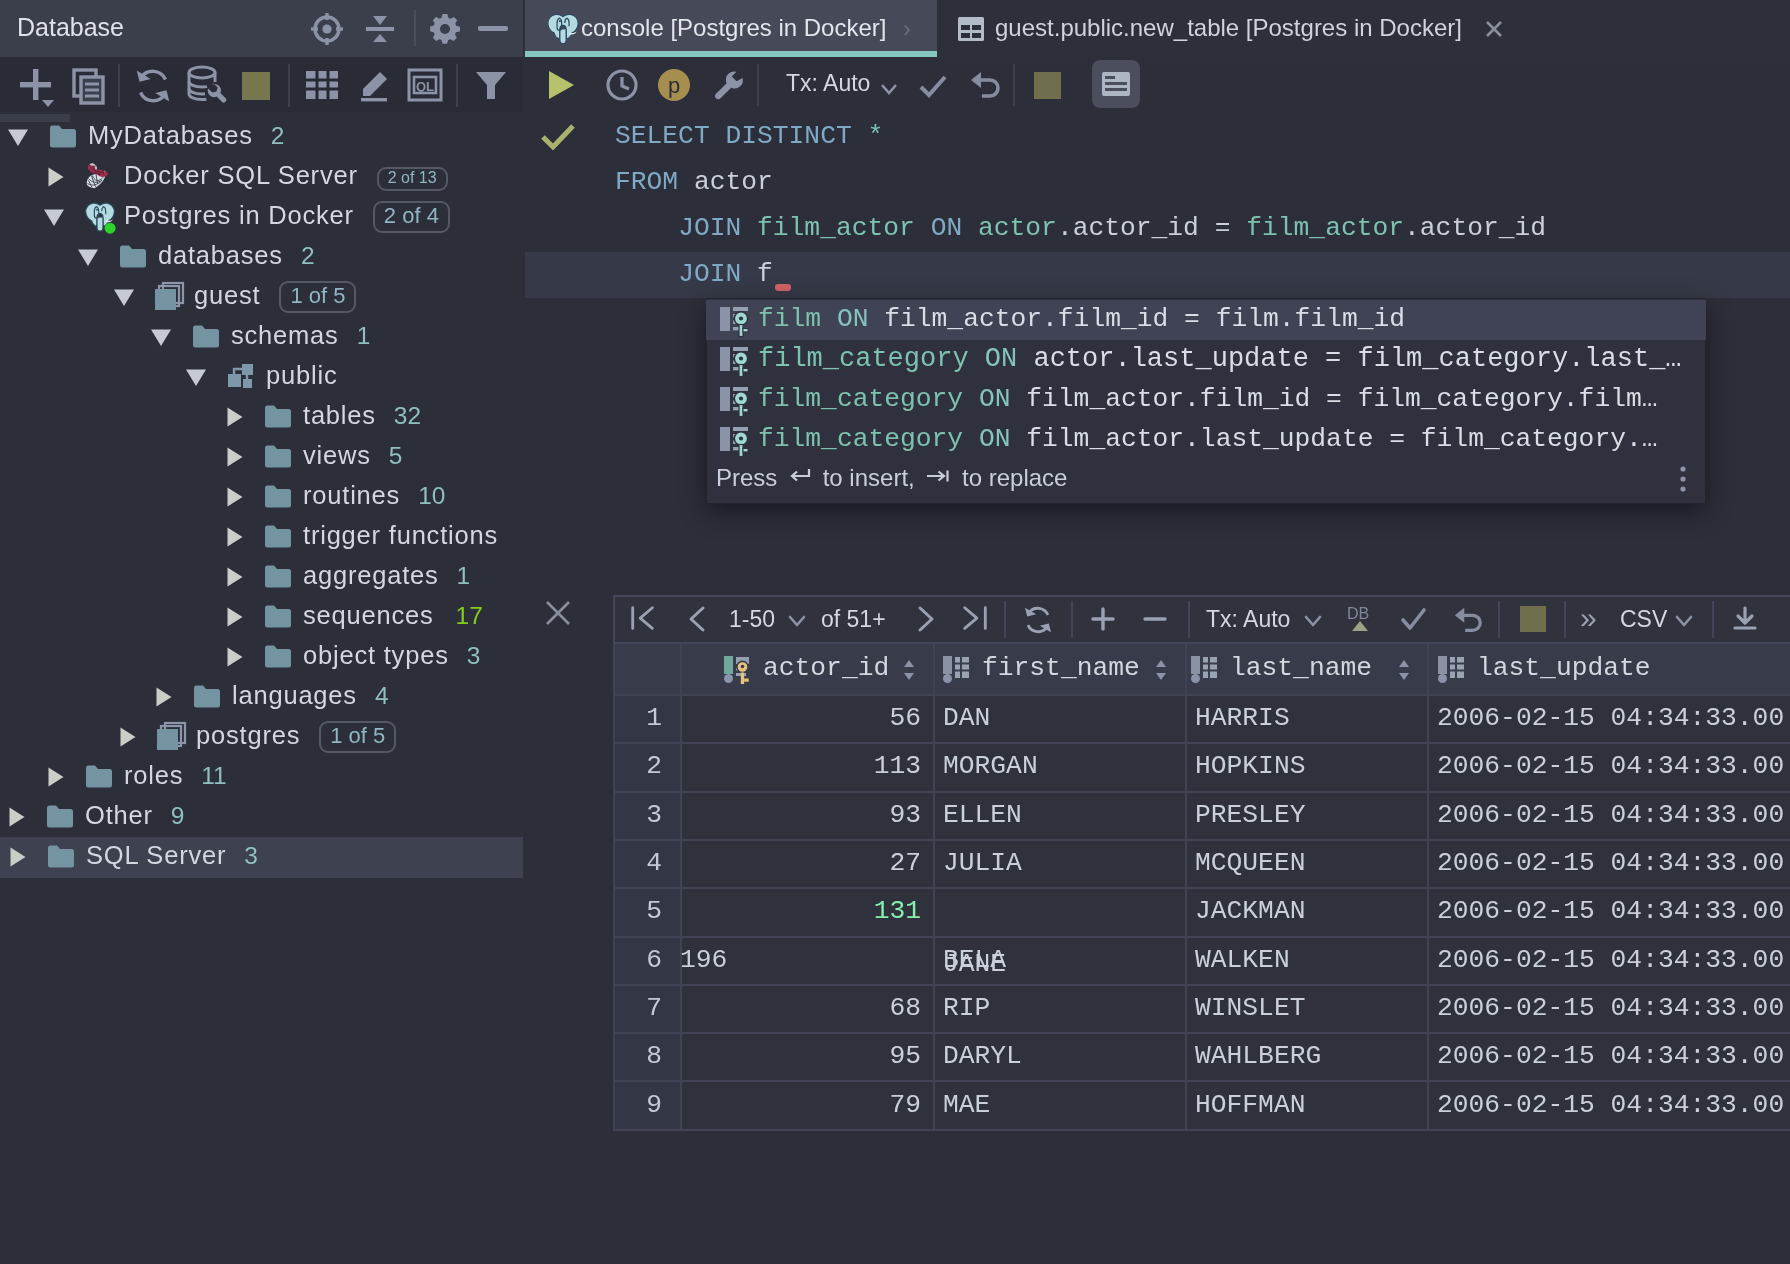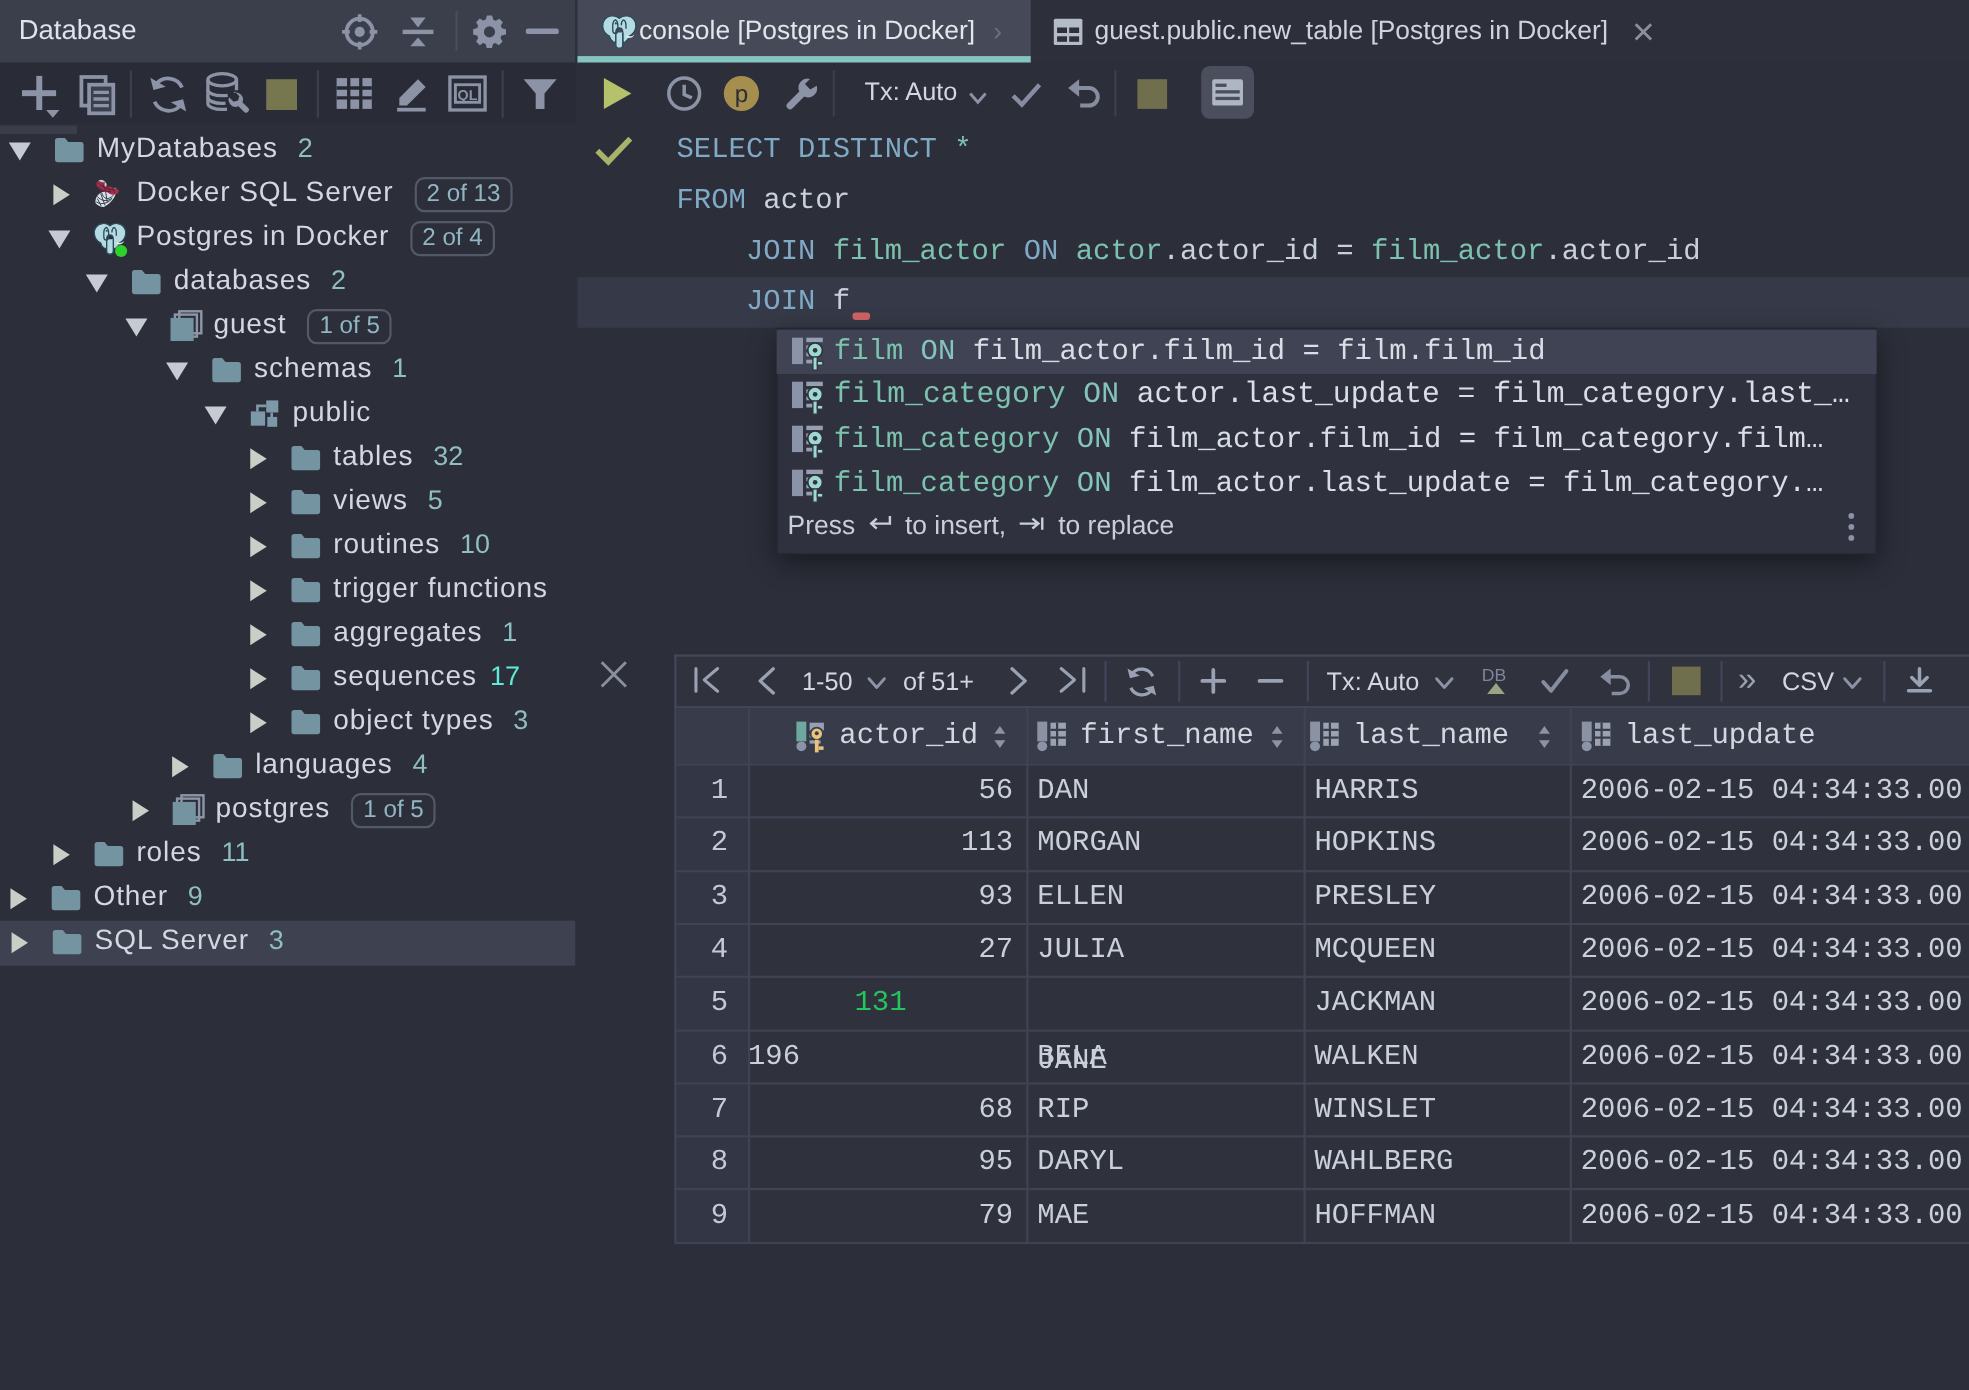--- a/index.html
+++ b/index.html
@@ -101,21 +101,21 @@
 <g stroke="#3a3f4e" stroke-width="0.9" fill="none">
 <path d="M3.5 22.5 C8 25.5 13.5 24 17.5 20 M4.5 17.5 C7.5 21.5 13 23 18 19 M8.5 14.5 C10 19.5 14 22 19.5 16 M12 13.2 L13.5 23 M7.5 14.8 L11.5 25.8 M4.5 19.5 L8 26.3"></path>
 </g>
 <path fill="#a12f4e" d="M4.2 8.3 C3.2 6.3 3.8 4.6 5.5 3.2 C7.2 4.8 9.3 5.2 11.8 4.4 C10.5 6 10.6 7.5 12.2 9 C15 8.2 17.5 8.7 19.3 10.3 C21.8 9.8 23.4 10.9 24.3 13 C21.5 17.3 15.8 16.5 12.8 13 C9.2 13.5 5.8 11.3 4.2 8.3 Z"></path>
 <g stroke="#5e1f33" stroke-width="0.9" fill="none">
 <path d="M5.5 5.5 C9 9.5 14.5 11.5 20 11.5 M4.8 9 C8 12 12.5 13.3 17 13.3 M8.5 4.8 L12.5 12.8 M13.5 8.5 L16 14 M18.5 10 L20.2 14.3"></path>
 </g>
 <path fill="#e8edf0" d="M5.5 3.2 C7.3 1.8 9.6 1.9 11.8 4.4 C9.3 5.2 7.2 4.8 5.5 3.2 Z M12.2 9 C10.6 7.5 10.5 6 11.8 4.4 C13.3 5.8 13.5 7.4 12.2 9 Z" opacity="0.8"></path>
 </svg>
 <div class="a" style="left:124px;top:161px;font-size:25.5px;letter-spacing:0.8px;color:#d3d7e0;white-space:nowrap">Docker SQL Server</div>
-<div class="a" style="left:124px;top:161px;font-size:25.5px;letter-spacing:0.8px;color:transparent;white-space:nowrap">Docker SQL Server<span style="display:inline-block;letter-spacing:0;color:#8fb6c2;font-size:22px;border:2px solid #545968;border-radius:9px;padding:0px 9px 2px 9px;margin-left:19px;vertical-align:1px">2 of 13</span></div>
+<div class="a" style="left:124px;top:161px;font-size:25.5px;letter-spacing:0.8px;color:transparent;white-space:nowrap">Docker SQL Server<span style="display:inline-block;letter-spacing:0;color:#8fb6c2;font-size:16px;border:2px solid #545968;border-radius:9px;padding:0px 9px 2px 9px;margin-left:19px;vertical-align:1px">2 of 13</span></div>
 <svg class="a" style="left:43px;top:206px" width="22" height="22" viewBox="0 0 22 22">
     <path d="M1 3.5 L21 3.5 L11 20 Z" fill="#c5cad3"></path>
   </svg>
 <svg class="a" style="left:83px;top:200px" width="34" height="34" viewBox="0 0 32 32">
 <path fill="#b5dbe2" stroke="#2c4a5e" stroke-width="1.1" d="M9.5 3 C5 3.5 2 7.5 2.6 12 C3.1 15.5 5.2 18.3 8 19.5 C8.4 21.5 9.6 23.3 11.3 24.3 C12.3 24.8 13.2 24.2 13.2 23 L13.2 16.5 C13.2 14 14 12.8 16 12.8 C18 12.8 18.8 14 18.8 16.5 L18.8 23 C18.8 24.2 19.7 24.8 20.7 24.3 C22.4 23.3 23.6 21.5 24 19.5 C26.8 18.3 28.9 15.5 29.4 12 C30 7.5 27 3.5 22.5 3 C20.2 2.7 18 3.4 16 5 C14 3.4 11.8 2.7 9.5 3 Z"></path>
 <path fill="#b5dbe2" stroke="#2c4a5e" stroke-width="1.1" d="M13.2 16.5 L13.2 26.5 C13.2 28.3 14.1 29.2 16 29.2 C17.9 29.2 18.8 28.3 18.8 26.5 L18.8 16.5"></path>
 <path fill="none" stroke="#2c4a5e" stroke-width="1.1" d="M12.9 6.2 C11.4 7 10.7 8.6 10.7 10.6 L10.7 14.4 C10.7 16.2 11.5 17.2 12.8 17.2 C14.1 17.2 14.8 16.2 14.8 14.4 L14.8 10.6 C14.8 8.6 14.2 7 12.9 6.2 Z"></path>
 <path fill="none" stroke="#2c4a5e" stroke-width="1.1" d="M19.4 6.2 C20.8 7 21.4 8.6 21.4 10.6 L21.4 13.5 M17.6 10.6 C17.6 8.6 18.1 7 19.4 6.2"></path>
 <circle cx="13.2" cy="9.2" r="0.9" fill="#2c4a5e"></circle>
 <path fill="#e8edf2" d="M21.8 18.8 C23.8 20 26.3 19.8 28.3 18 C27 20.7 24 21.5 21.6 20.4 Z"></path>
@@ -198,21 +198,21 @@
 </svg>
 <div class="a" style="left:303px;top:561px;font-size:25.5px;letter-spacing:0.8px;color:#d3d7e0;white-space:nowrap">aggregates</div>
 <div class="a" style="left:303px;top:561px;font-size:25.5px;letter-spacing:0.8px;color:transparent;white-space:nowrap">aggregates<span style="color:#8fbfc0;font-size:24.5px;margin-left:18px;letter-spacing:0">1</span></div>
 <svg class="a" style="left:222px;top:606px" width="22" height="22" viewBox="0 0 22 22">
     <path d="M5.5 1.5 L20.5 11 L5.5 20.5 Z" fill="#c9cec6"></path>
   </svg>
 <svg class="a" style="left:263px;top:602px" width="30" height="30" viewBox="0 0 30 30">
 <path fill="#7494a2" d="M2 6 a2.5 2.5 0 0 1 2.5-2.5 L11 3.5 L14 7 L25.5 7 A2.5 2.5 0 0 1 28 9.5 L28 23 a2.5 2.5 0 0 1 -2.5 2.5 L4.5 25.5 A2.5 2.5 0 0 1 2 23 Z"></path>
 </svg>
 <div class="a" style="left:303px;top:601px;font-size:25.5px;letter-spacing:0.8px;color:#d3d7e0;white-space:nowrap">sequences</div>
-<div class="a" style="left:303px;top:601px;font-size:25.5px;letter-spacing:0.8px;color:transparent;white-space:nowrap">sequences<span style="color:#5eead4;font-size:24.5px;margin-left:12px;letter-spacing:0">17</span></div>
+<div class="a" style="left:303px;top:601px;font-size:25.5px;letter-spacing:0.8px;color:transparent;white-space:nowrap">sequences<span style="color:#84cc16;font-size:24.5px;margin-left:22px;letter-spacing:0">17</span></div>
 <svg class="a" style="left:222px;top:646px" width="22" height="22" viewBox="0 0 22 22">
     <path d="M5.5 1.5 L20.5 11 L5.5 20.5 Z" fill="#c9cec6"></path>
   </svg>
 <svg class="a" style="left:263px;top:642px" width="30" height="30" viewBox="0 0 30 30">
 <path fill="#7494a2" d="M2 6 a2.5 2.5 0 0 1 2.5-2.5 L11 3.5 L14 7 L25.5 7 A2.5 2.5 0 0 1 28 9.5 L28 23 a2.5 2.5 0 0 1 -2.5 2.5 L4.5 25.5 A2.5 2.5 0 0 1 2 23 Z"></path>
 </svg>
 <div class="a" style="left:303px;top:641px;font-size:25.5px;letter-spacing:0.8px;color:#d3d7e0;white-space:nowrap">object types</div>
 <div class="a" style="left:303px;top:641px;font-size:25.5px;letter-spacing:0.8px;color:transparent;white-space:nowrap">object types<span style="color:#8fbfc0;font-size:24.5px;margin-left:18px;letter-spacing:0">3</span></div>
 <svg class="a" style="left:151px;top:686px" width="22" height="22" viewBox="0 0 22 22">
     <path d="M5.5 1.5 L20.5 11 L5.5 20.5 Z" fill="#c9cec6"></path>
@@ -552,21 +552,21 @@
 <div class="a mono" style="left:680px;top:799.8px;width:241px;text-align:right;font-size:26.3px;color:#c9d0dc">93</div>
 <div class="a mono" style="left:943px;top:799.8px;font-size:26.3px;color:#c9d0dc">ELLEN</div>
 <div class="a mono" style="left:1195px;top:799.8px;font-size:26.3px;color:#c9d0dc">PRESLEY</div>
 <div class="a mono" style="left:1437px;top:799.8px;font-size:26.3px;color:#c9d0dc;white-space:pre">2006-02-15 04:34:33.00</div>
 <div class="a mono" style="left:613px;top:848.0px;width:49px;text-align:right;font-size:26.3px;color:#c3c9d6">4</div>
 <div class="a mono" style="left:680px;top:848.0px;width:241px;text-align:right;font-size:26.3px;color:#c9d0dc">27</div>
 <div class="a mono" style="left:943px;top:848.0px;font-size:26.3px;color:#c9d0dc">JULIA</div>
 <div class="a mono" style="left:1195px;top:848.0px;font-size:26.3px;color:#c9d0dc">MCQUEEN</div>
 <div class="a mono" style="left:1437px;top:848.0px;font-size:26.3px;color:#c9d0dc;white-space:pre">2006-02-15 04:34:33.00</div>
 <div class="a mono" style="left:613px;top:896.4px;width:49px;text-align:right;font-size:26.3px;color:#c3c9d6">5</div>
-<div class="a mono" style="left:680px;top:896.4px;width:241px;text-align:center;font-size:26.3px;color:#22c55e">131</div>
+<div class="a mono" style="left:680px;top:896.4px;width:241px;text-align:right;font-size:26.3px;color:#86efac">131</div>
 <div class="a mono" style="left:943px;top:949px;font-size:26.3px;color:#c9d0dc">JANE</div>
 <div class="a mono" style="left:1195px;top:896.4px;font-size:26.3px;color:#c9d0dc">JACKMAN</div>
 <div class="a mono" style="left:1437px;top:896.4px;font-size:26.3px;color:#c9d0dc;white-space:pre">2006-02-15 04:34:33.00</div>
 <div class="a mono" style="left:613px;top:944.6px;width:49px;text-align:right;font-size:26.3px;color:#c3c9d6">6</div>
 <div class="a mono" style="left:680px;top:944.6px;width:241px;text-align:left;font-size:26.3px;color:#c9d0dc">196</div>
 <div class="a mono" style="left:943px;top:944.6px;font-size:26.3px;color:#c9d0dc">BELA</div>
 <div class="a mono" style="left:1195px;top:944.6px;font-size:26.3px;color:#c9d0dc">WALKEN</div>
 <div class="a mono" style="left:1437px;top:944.6px;font-size:26.3px;color:#c9d0dc;white-space:pre">2006-02-15 04:34:33.00</div>
 <div class="a mono" style="left:613px;top:992.9px;width:49px;text-align:right;font-size:26.3px;color:#c3c9d6">7</div>
 <div class="a mono" style="left:680px;top:992.9px;width:241px;text-align:right;font-size:26.3px;color:#c9d0dc">68</div>

